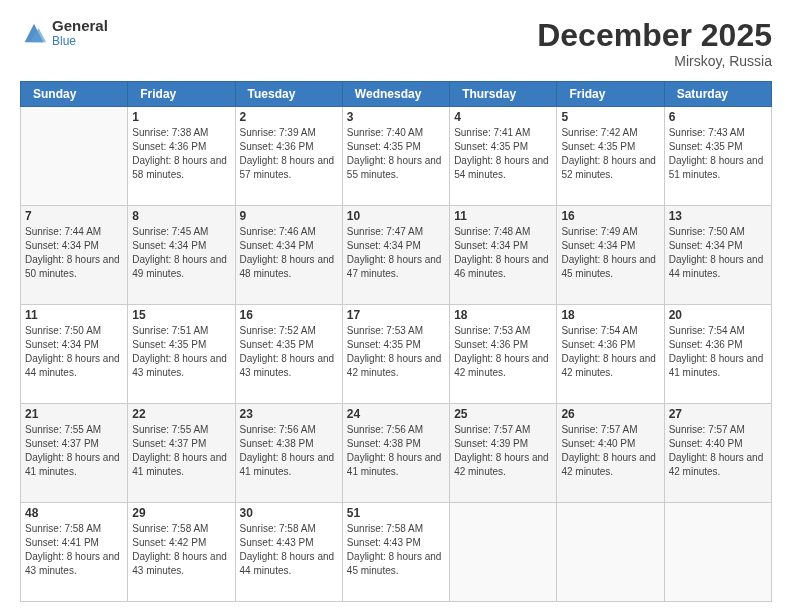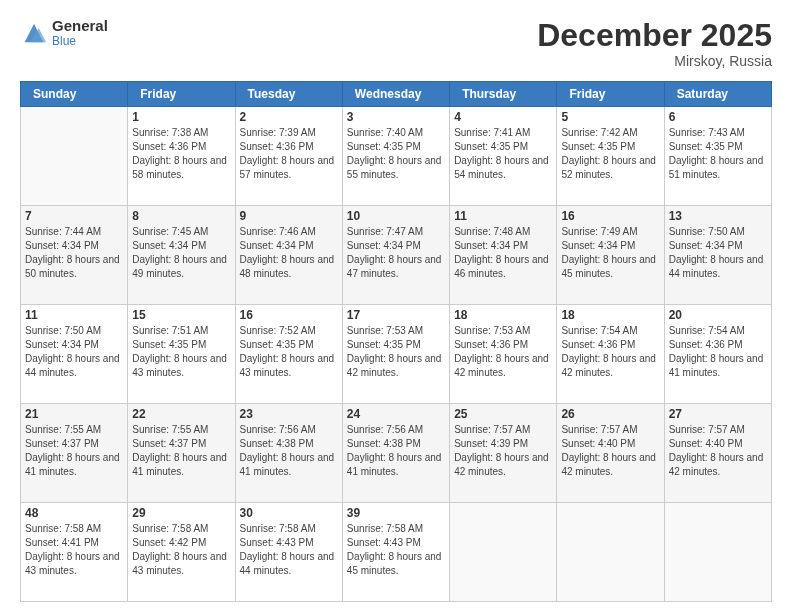--- a/index.html
+++ b/index.html
@@ -322,21 +322,21 @@
             Sunrise: 7:58 AM<br>Sunset: 4:42 PM<br>Daylight: 8 hours and 43 minutes.
           </div>
         </td>
           <td>
           <span class="day-number">30</span>
           <div class="day-info">
             Sunrise: 7:58 AM<br>Sunset: 4:43 PM<br>Daylight: 8 hours and 44 minutes.
           </div>
         </td>
           <td>
-          <span class="day-number">39</span>
+          <span class="day-number">51</span>
           <div class="day-info">
             Sunrise: 7:58 AM<br>Sunset: 4:43 PM<br>Daylight: 8 hours and 45 minutes.
           </div>
         </td>
           <td class="empty-cell"></td>
           <td class="empty-cell"></td>
           <td class="empty-cell"></td>
         </tr>
       </tbody>
   </table>

